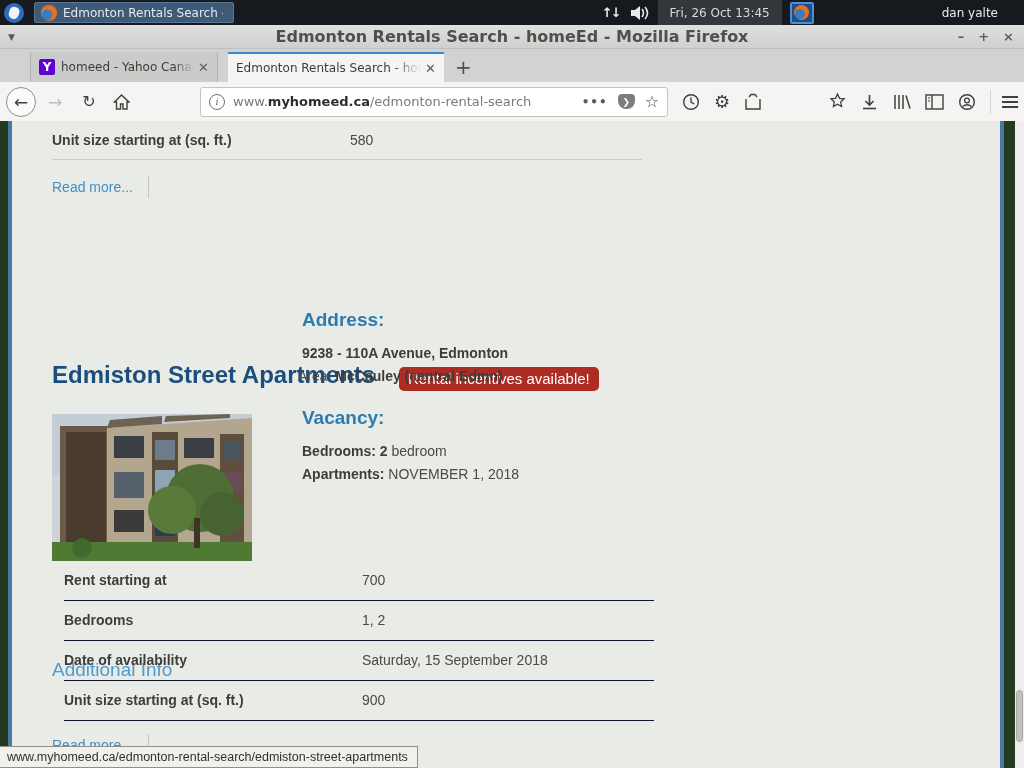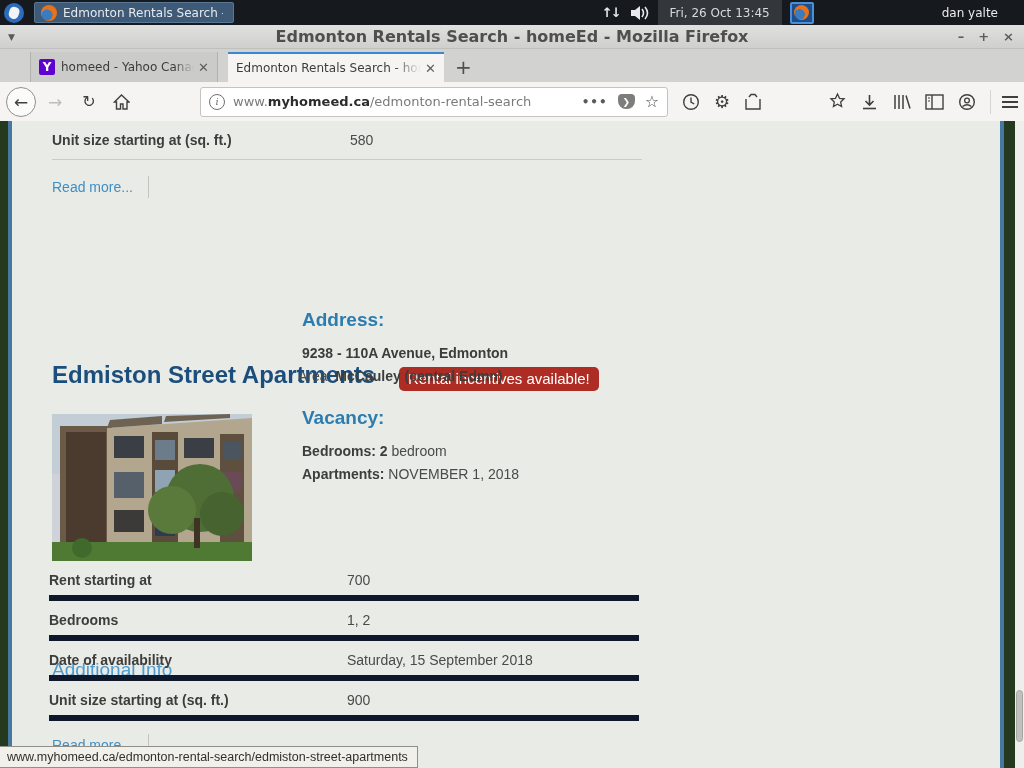--- a/index.html
+++ b/index.html
@@ -103,21 +103,21 @@
   #listing-title { position:absolute; left:52px; top:240px; font-size:24px; font-weight:bold;
                    color:#1b4e7c; }
   #badge { position:absolute; left:399px; top:246px; background:#ad2c23; color:#fff;
            font-size:15px; padding:3px 9px 4px; border-radius:5px; }
 
   #photo { position:absolute; left:52px; top:293px; width:200px; height:147px; }
 
   .sec-head { font-size:19px; font-weight:bold; color:#2c7cb0; }
   #addl-head { position:absolute; left:52px; top:538px; font-size:19px; color:#4f9bd0; }
 
-  .inforow { position:absolute; left:49px; width:590px; height:40px; border-bottom:6px solid #0f172a;text-decoration:underline; }
+  .inforow { position:absolute; left:64px; width:590px; height:40px; border-bottom:1px solid #0f172a;text-decoration:underline; }
   .inforow .lbl { position:absolute; left:0; top:11px; }
   .inforow .val { position:absolute; left:298px; top:11px; }
 
   #status-tip { position:absolute; left:0px; top:625px; width:418px; height:22px;
                 background:#f1f0ea; border:1px solid #8f8f8b; border-left:none;
                 font-size:12.5px; color:#30302e; display:flex; align-items:center;
                 padding-left:7px; z-index:5; }
 </style>
 </head>
 <body>

